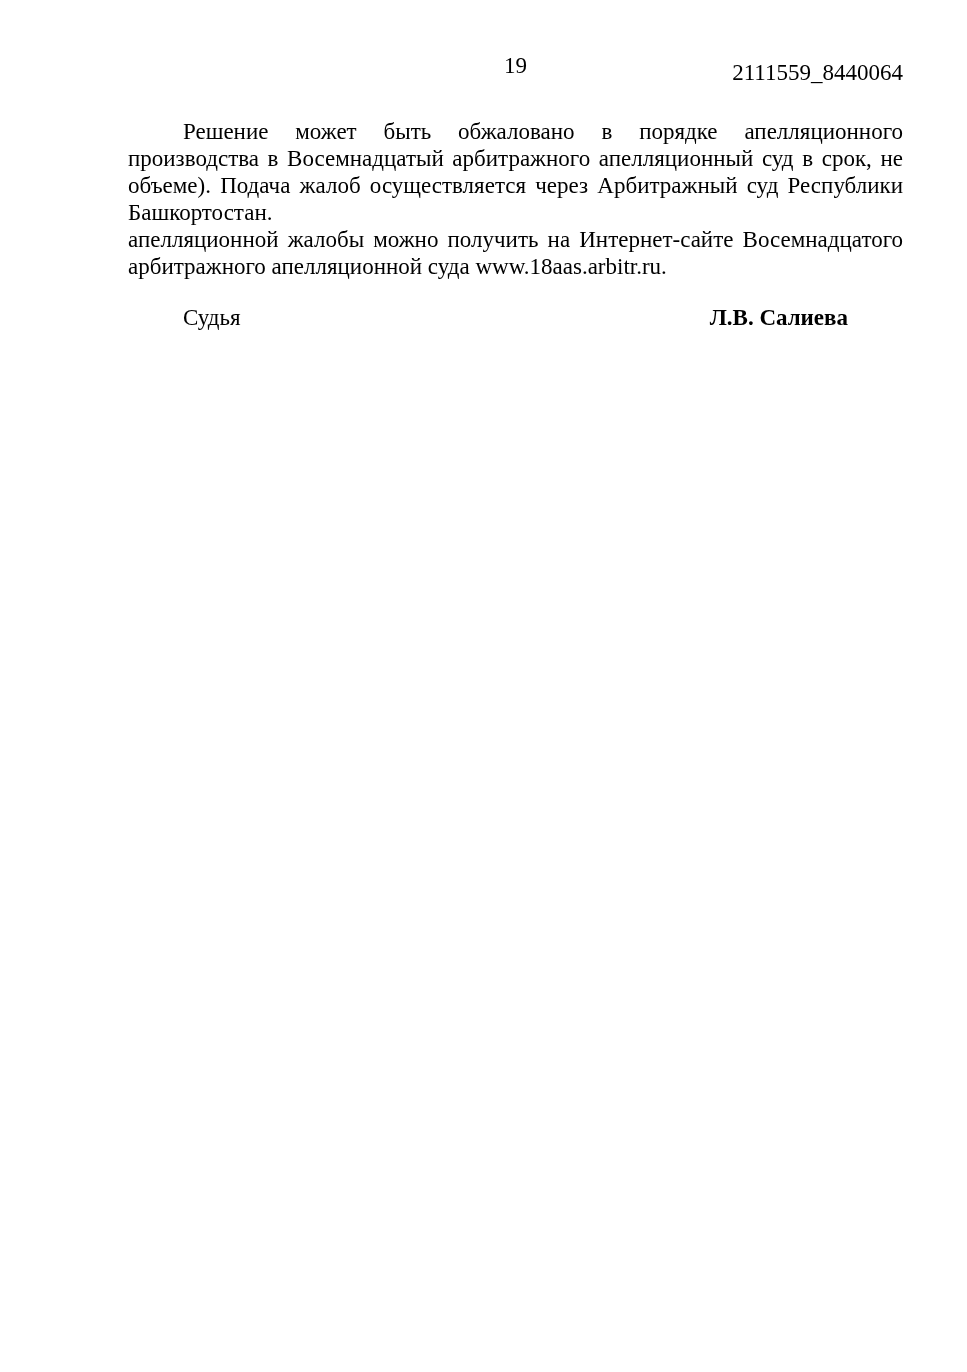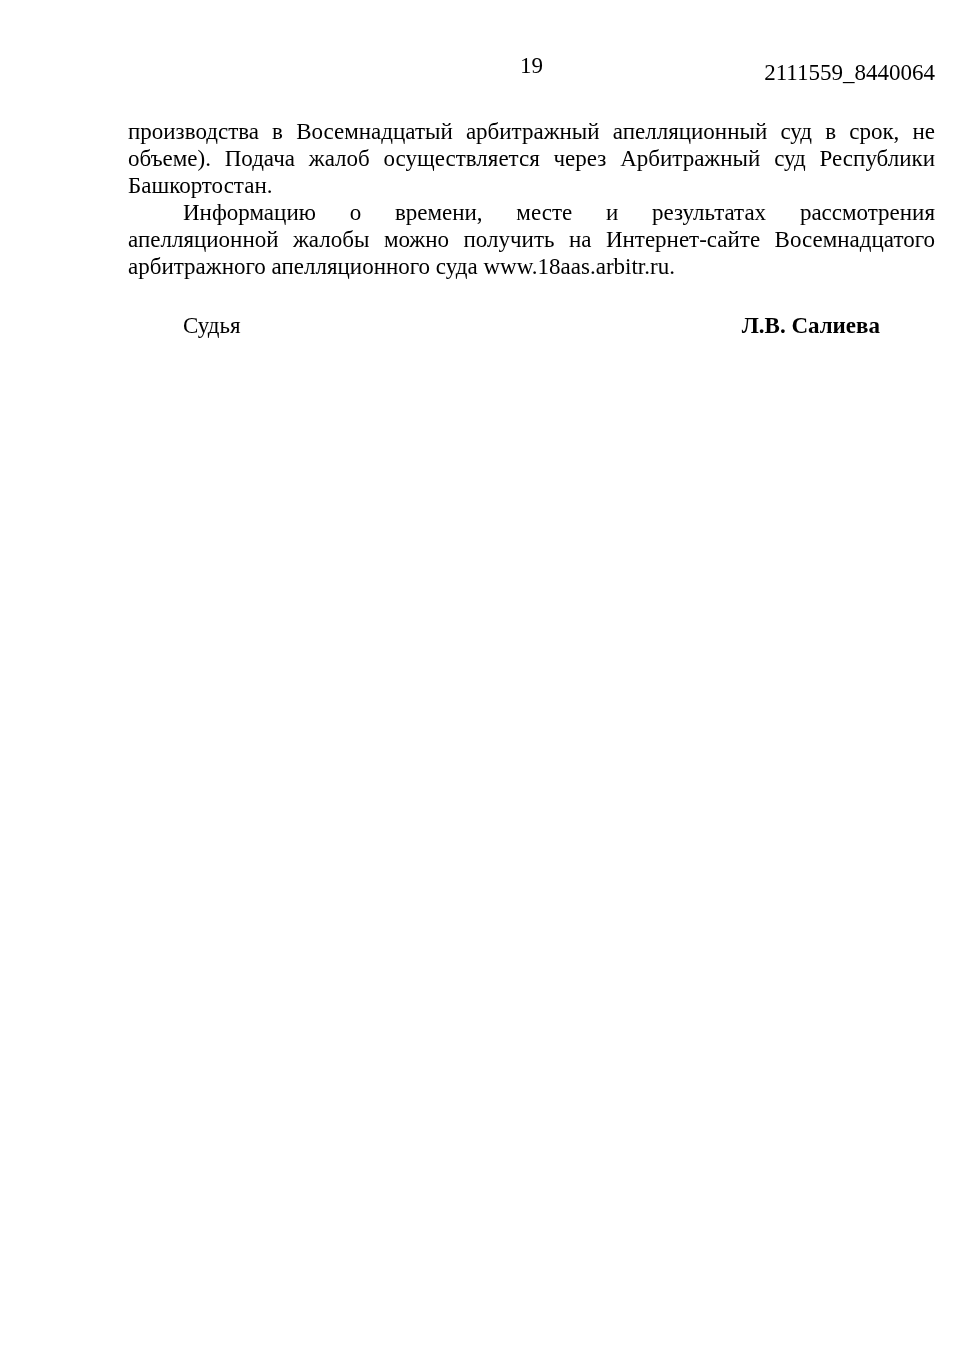--- a/index.html
+++ b/index.html
@@ -13,21 +13,21 @@
     color: #000000;
     font-family: "Liberation Serif", "DejaVu Serif", serif;
     font-size: 23px;
     line-height: 27px;
     overflow: hidden;
   }
   .page {
     box-sizing: border-box;
     width: 967px;
     height: 1164px;
-    padding: 52px 32px 0 128px;
+    padding: 52px 64px 0 128px;
     background: #ffffff;
     position: relative;
   }
   .header-row {
     position: relative;
     height: 27px;
   }
   .page-number {
     position: absolute;
     left: 0;
@@ -53,21 +53,21 @@
     white-space: nowrap;
   }
   .line.first {
     text-indent: 55px;
   }
   .line.last {
     text-align: left;
     text-align-last: left;
   }
   .signature-row {
-    margin-top: 32px;
+    margin-top: 24px;
     display: flex;
     justify-content: space-between;
   }
   .sig-role {
     margin-left: 55px;
   }
   .sig-name {
     margin-right: 55px;
     font-weight: bold;
   }
@@ -76,29 +76,29 @@
 <body>
 
 <div class="page">
 
   <div class="header-row">
     <span class="page-number">19</span>
     <span class="doc-number">2111559_8440064</span>
   </div>
 
   <div class="paragraph paragraph-appeal">
-    <div class="line">производства в Восемнадцатый арбитражный апелляционный суд в срок, не</div>
+    <div class="line first">Решение может быть обжаловано в порядке апелляционного</div>
+    <div class="line">производства в Восемнадцатый арбитражного апелляционный суд в срок, не</div>
     <div class="line">объеме). Подача жалоб осуществляется через Арбитражный суд Республики</div>
     <div class="line last">Башкортостан.</div>
   </div>
 
   <div class="paragraph">
-    <div class="line first">Информацию о времени, месте и результатах рассмотрения</div>
     <div class="line">апелляционной жалобы можно получить на Интернет-сайте Восемнадцатого</div>
-    <div class="line last">арбитражного апелляционного суда www.18aas.arbitr.ru.</div>
+    <div class="line last">арбитражного апелляционной суда www.18aas.arbitr.ru.</div>
   </div>
 
   <div class="signature-row">
     <span class="sig-role">Судья</span>
     <span class="sig-name">Л.В. Салиева</span>
   </div>
 
 </div>
 
 </body></html>

